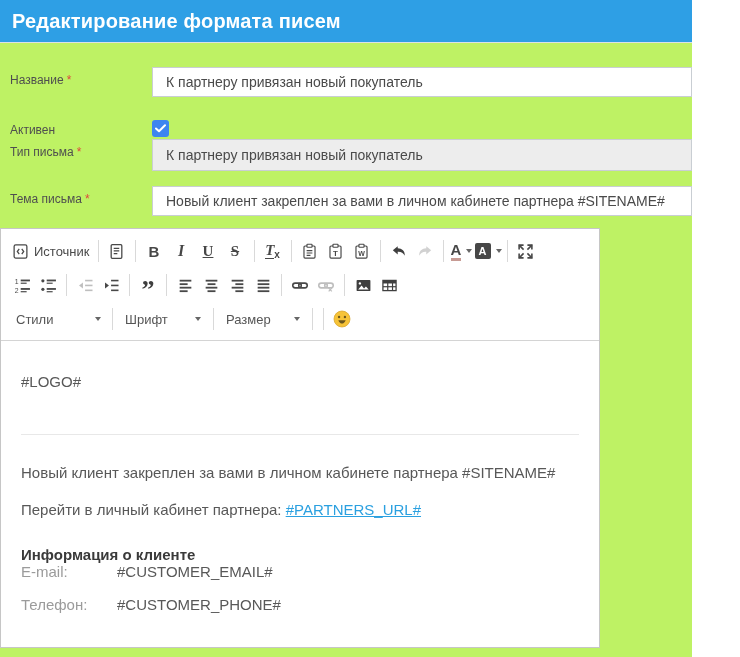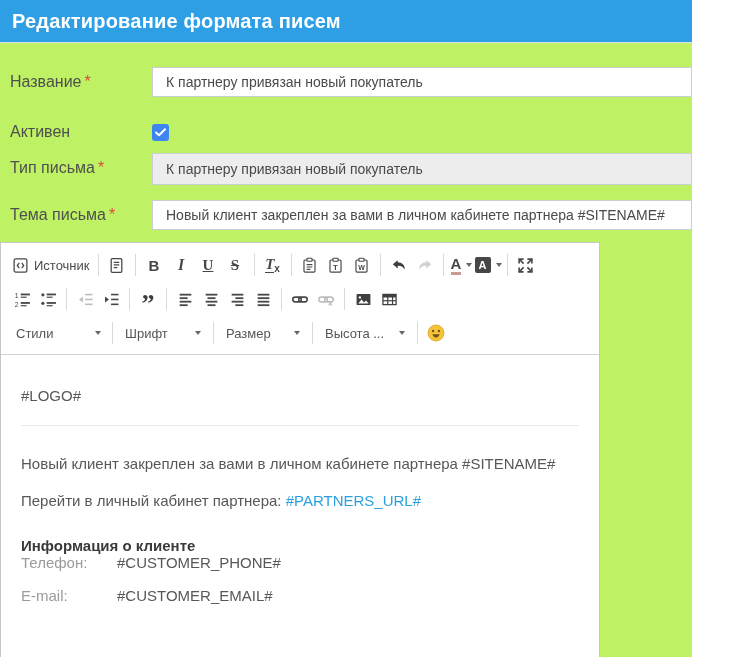--- a/index.html
+++ b/index.html
@@ -8,22 +8,22 @@
           font-family:"Liberation Sans","DejaVu Sans",sans-serif; }
 
   
   .hdr { height:43px; background:var(--header-bg,#2E9FE5); display:flex; align-items:center;
          padding:0 12px; border-bottom:1px solid #dde2e6; }
   .hdr h1 { font-size:20px; font-weight:600; color:#fff; letter-spacing:.2px; }
 
   
   .form { padding-top:24px; }
   .frow { display:flex; align-items:flex-start; }
-  .r1 { margin-bottom:20px; } .r2 { margin-bottom:12px;align-items:flex-end; } .r3 { margin-bottom:15px; } .r4 { margin-bottom:12px; }
-  .lbl { flex:none; width:152px; padding:6px 8px 0 10px; font-size:16px; color:#4f4f4f; }
+  .r1 { margin-bottom:20px; } .r2 { margin-bottom:2px;align-items:flex-end; } .r3 { margin-bottom:15px; } .r4 { margin-bottom:12px; }
+  .lbl { flex:none; width:152px; padding:6px 8px 0 10px; font-size:12px; color:#4f4f4f; }
   .req { color:var(--required,#E0483C); margin-left:3px; }
   input.txt { width:600px; height:30px; border:1px solid #c9ced3; padding:0 13px;
               font-size:14px; color:#4a4a4a; font-family:inherit; background:#fff; outline:none; }
   .sel { width:600px; height:32px; border:1px solid #c9ced3; background:#ededed;
          display:flex; align-items:center; padding:0 13px; font-size:14px; color:#4a4a4a; }
   .chk { width:17px; height:17px; background:var(--checkbox-blue,#3D85F0); border-radius:3px;
          display:flex; align-items:center; justify-content:center; margin-top:3px; cursor:pointer; }
 
   
   .editor { width:600px; height:420px; border:1px solid #c6c6c6; background:#fff; }
@@ -49,29 +49,29 @@
   .bc-a { width:16px; height:16px; background:#474747; color:#fff; border-radius:2px; font-size:11px;
           font-weight:bold; display:flex; align-items:center; justify-content:center; }
   .quote-l { font-family:"Liberation Serif","DejaVu Serif",serif; font-size:26px; font-weight:bold;
              line-height:0.6; padding-top:10px; color:#3f3f3f; }
   .dd { display:flex; align-items:center; justify-content:space-between; height:26px;
         padding:0 7px; font-size:13px; color:#555; cursor:pointer; }
   .dd-styles { width:98px;gap:37px; } .dd-font { width:90px; } .dd-size { width:88px; } .dd-lh { width:94px; }
 
   
   .ed-content { padding:32px 20px 0; font-size:15px; color:#585858; cursor:text; }
-  .ed-logo { margin-bottom:21px; }
+  .ed-logo { margin-bottom:44px; }
   .ed-hr { border:none; border-top:1px solid #e8e8e8; margin:0 0 29px; }
   .ed-p1 { margin-bottom:20px; }
   .ed-p2 { margin-bottom:28px; }
   .ed-h { font-weight:bold; color:#3a3a3a; }
   .inforow { display:flex; margin-bottom:16px; }
   .inforow .il { flex:none; width:96px; color:#9b9b9b; }
   .inforow .iv { color:#585858; }
-  a.ed-link { color:var(--link,#2AA0E0); cursor:pointer; }
+  a.ed-link { color:var(--link,#2AA0E0); text-decoration:underline; cursor:pointer; }
 </style>
 </head>
 <body>
 
 <div class="page">
 
   <div class="hdr">
     <h1>Редактирование формата писем</h1>
   </div>
 
@@ -361,24 +361,20 @@
             <a class="dd dd-font">
               <span>Шрифт</span>
                 <span class="caret"></span>
             </a>
             <span class="sep"></span>
             <a class="dd dd-size">
               <span>Размер</span>
                 <span class="caret"></span>
             </a>
             <span class="sep"></span>
-            <a class="dd dd-lh">
-              <span>Высота ...</span>
-                <span class="caret"></span>
-            </a>
             <span class="sep"></span>
             <a class="btn">
               <span>
                   <svg width="18" height="18" viewBox="0 0 16 16">
                     <circle cx="8" cy="8" r="7.1" fill="#F6C338" stroke="#D9A62E" stroke-width="0.7"></circle>
                     <circle cx="5.4" cy="6.2" r="1.05" fill="#6b561d"></circle>
                     <circle cx="10.6" cy="6.2" r="1.05" fill="#6b561d"></circle>
                     <path d="M4.7 9.1c.8 2 2.1 3 3.3 3s2.5-1 3.3-3z" fill="#6b561d"></path>
                   </svg>
                 </span>
@@ -386,24 +382,24 @@
           </div>
         </div>
 
         <div class="ed-content">
           <p class="ed-logo">#LOGO#</p>
           <hr class="ed-hr">
           <p class="ed-p1">Новый клиент закреплен за вами в личном кабинете партнера #SITENAME#</p>
           <p class="ed-p2"><span>Перейти в личный кабинет партнера: </span><a class="ed-link">#PARTNERS_URL#</a></p>
           <p class="ed-h">Информация о клиенте</p>
           <div class="inforow">
+            <span class="il">E-mail:</span>
+            <span class="iv">#CUSTOMER_EMAIL#</span>
+          </div>
+          <div class="inforow">
             <span class="il">Телефон:</span>
             <span class="iv">#CUSTOMER_PHONE#</span>
-          </div>
-          <div class="inforow">
-            <span class="il">E-mail:</span>
-            <span class="iv">#CUSTOMER_EMAIL#</span>
           </div>
         </div>
       </div>
     </div>
   </div>
 </div>
 
 </body></html>

